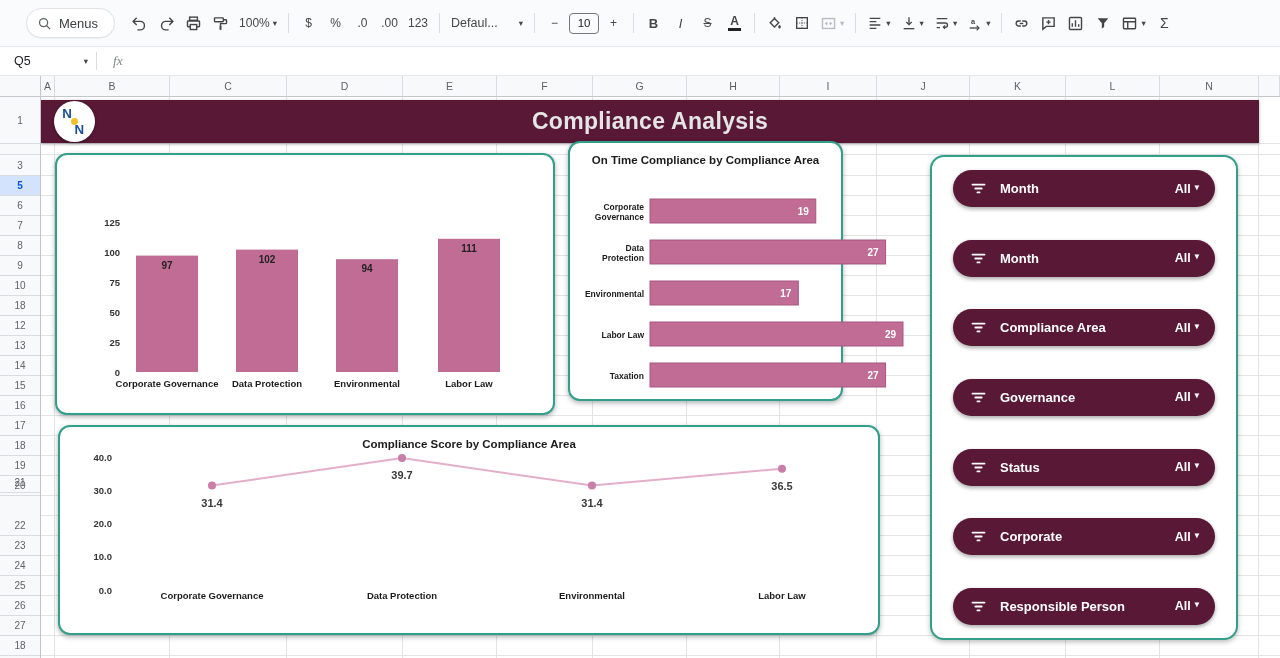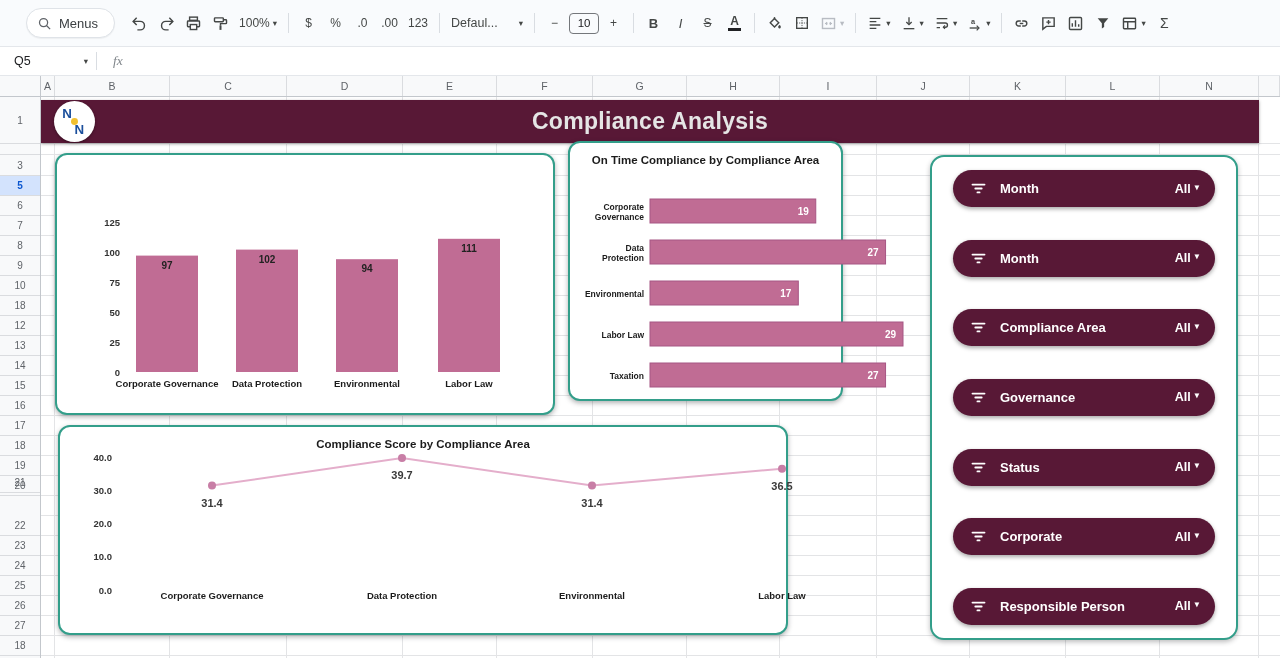--- a/index.html
+++ b/index.html
@@ -356,21 +356,21 @@
           <text x="74" y="153.5" text-anchor="end" class="cat2">Environmental</text>
           <rect x="80" y="179" width="253" height="24" fill="#c06c94" stroke="#a65684" stroke-width="1"></rect>
           <text x="326" y="194.5" text-anchor="end" class="hbar-val">29</text>
           <text x="74" y="194.5" text-anchor="end" class="cat2">Labor Law</text>
           <rect x="80" y="220" width="235.55172413793102" height="24" fill="#c06c94" stroke="#a65684" stroke-width="1"></rect>
           <text x="308.55172413793105" y="235.5" text-anchor="end" class="hbar-val">27</text>
           <text x="74" y="235.5" text-anchor="end" class="cat2">Taxation</text>
         </svg>
     </div>
 
-    <div class="card" style="left:17px;top:328px;width:730px;height:210px">
+    <div class="card" style="left:17px;top:328px;width:822px;height:210px">
       <div class="card-title">Compliance Score by Compliance Area</div>
       <svg id="chart3" class="chart-svg" width="850" height="210" viewBox="0 0 850 210">
           <text x="52" y="166.5" text-anchor="end" class="tick">0.0</text>
           <text x="52" y="133.25" text-anchor="end" class="tick">10.0</text>
           <text x="52" y="100" text-anchor="end" class="tick">20.0</text>
           <text x="52" y="66.75" text-anchor="end" class="tick">30.0</text>
           <text x="52" y="33.5" text-anchor="end" class="tick">40.0</text>
           <polyline points="152,58.595 342,30.997499999999974 532,58.595 722,41.63749999999999" fill="none" stroke="#e4aecb" stroke-width="2"></polyline>
           <circle cx="152" cy="58.595" r="4" fill="#c87ea6"></circle>
           <text x="152" y="79.595" text-anchor="middle" class="line-val">31.4</text>

